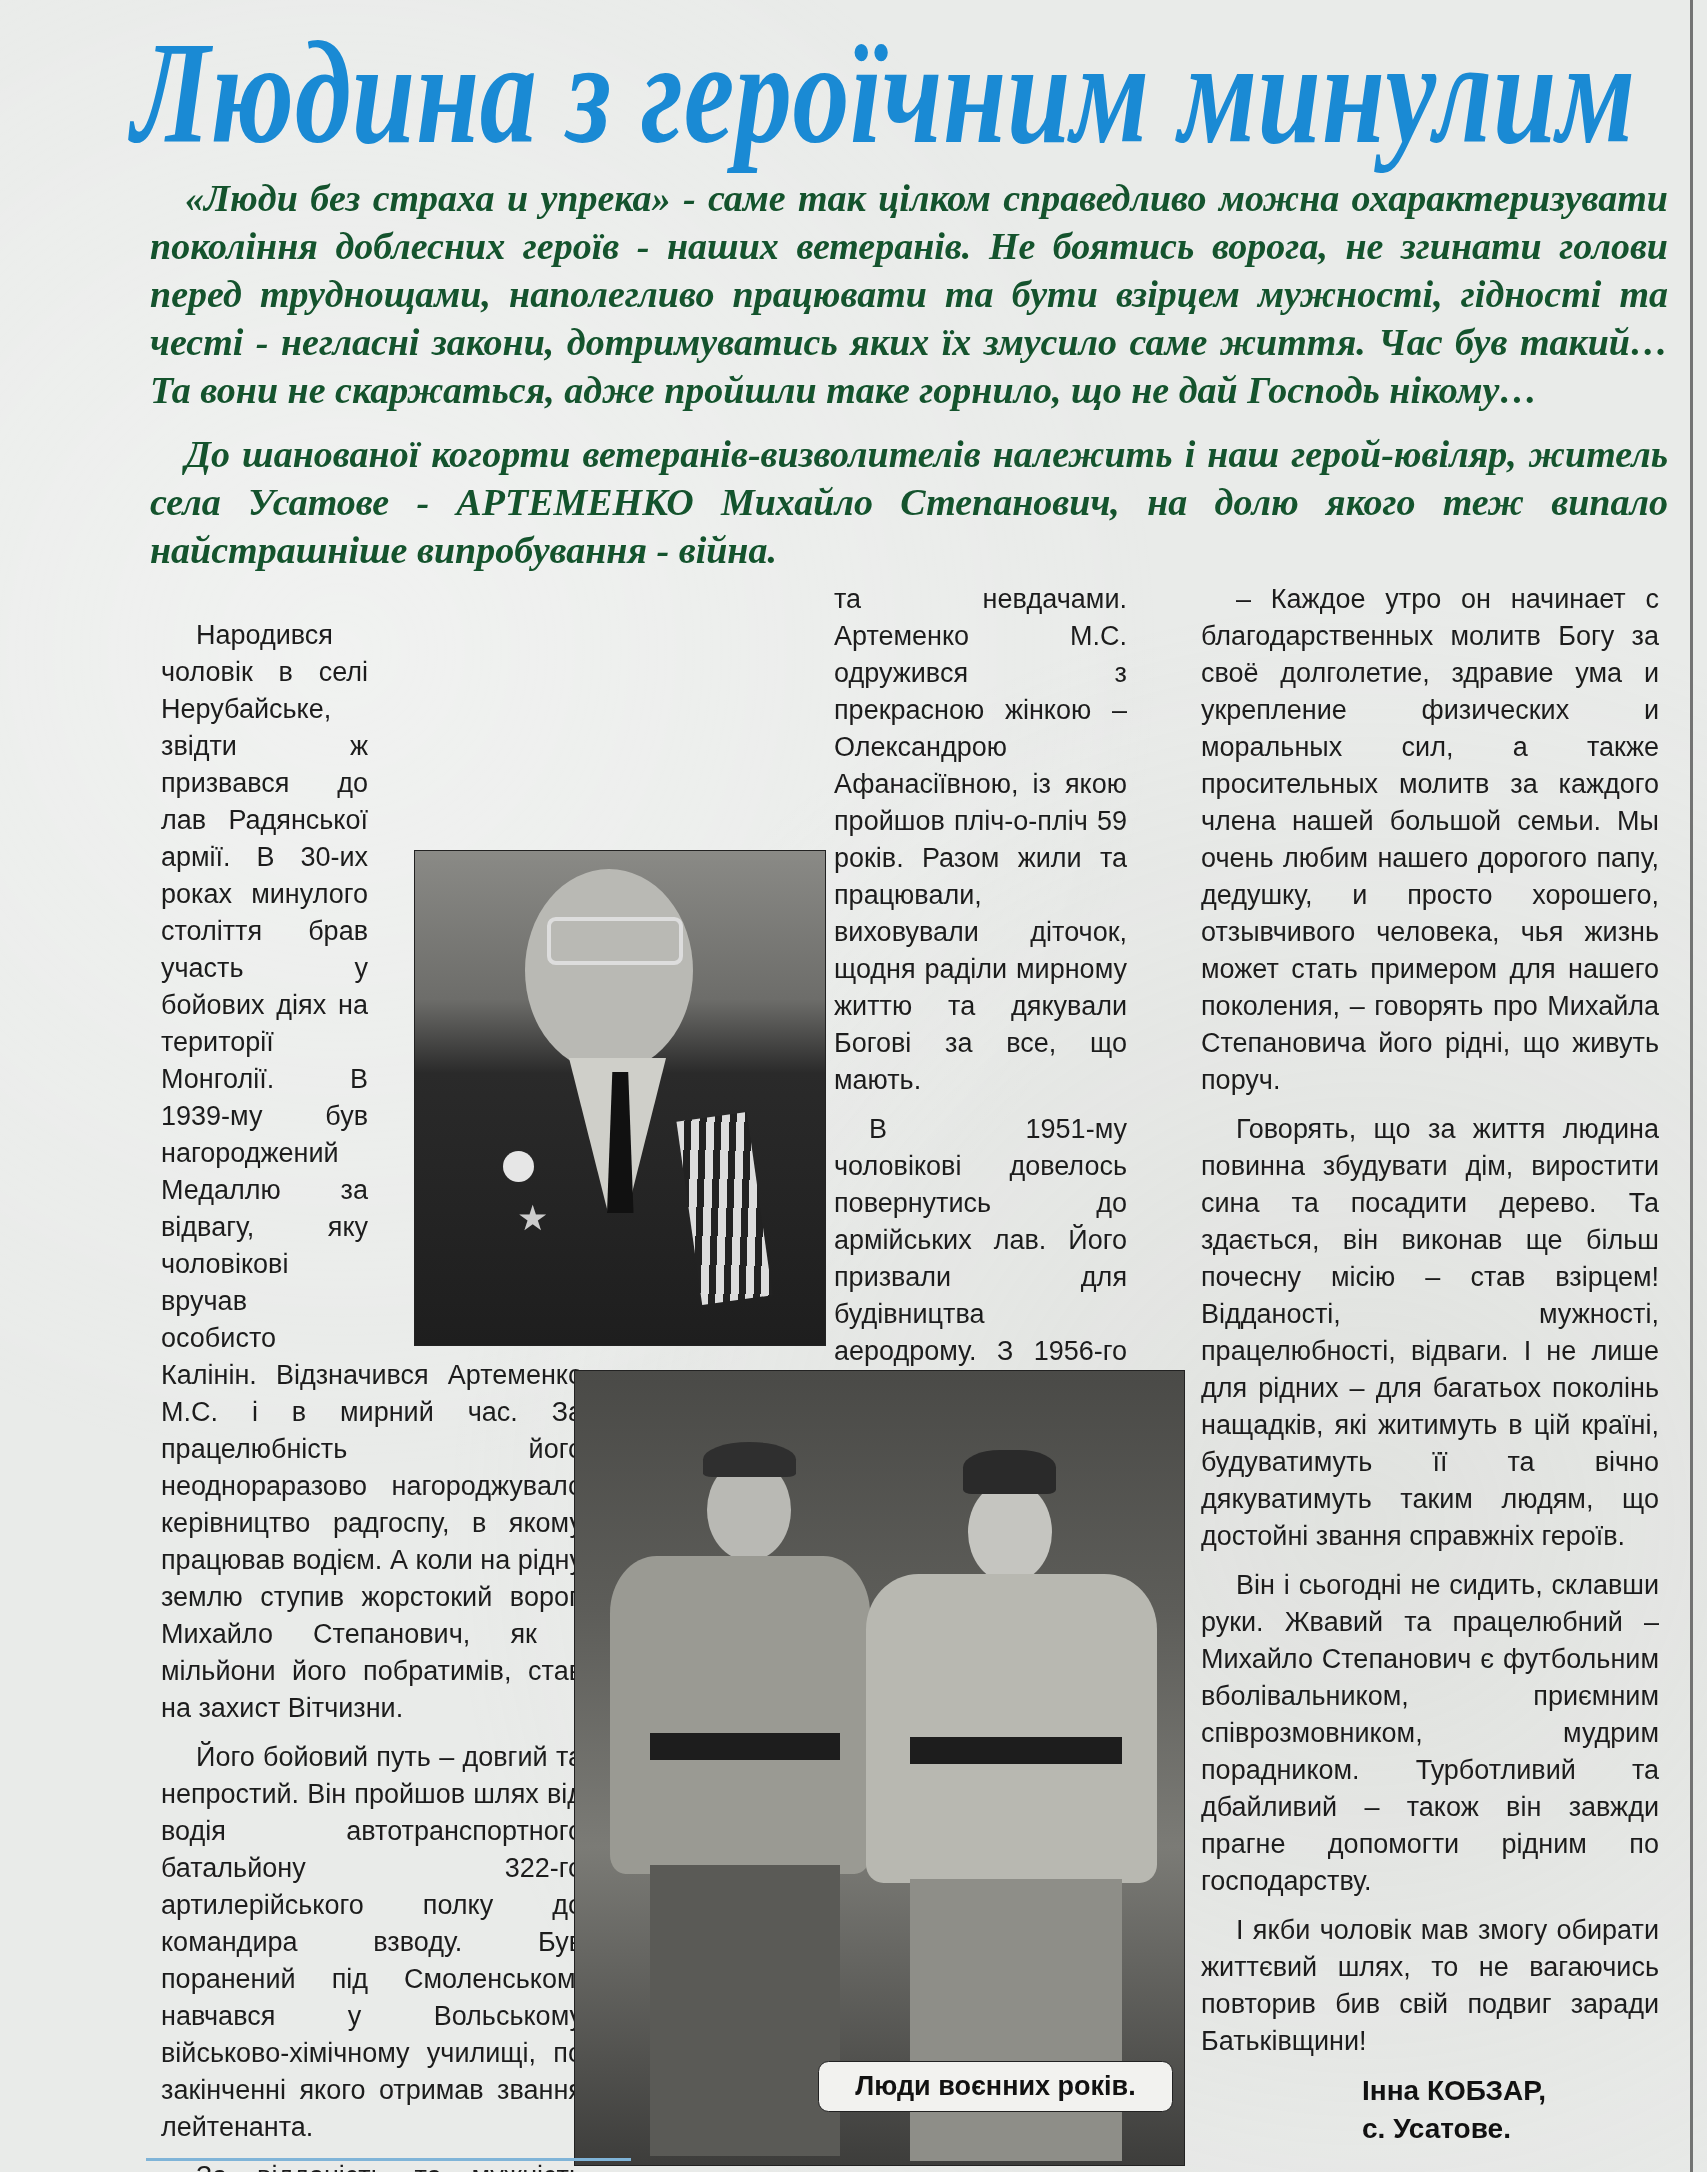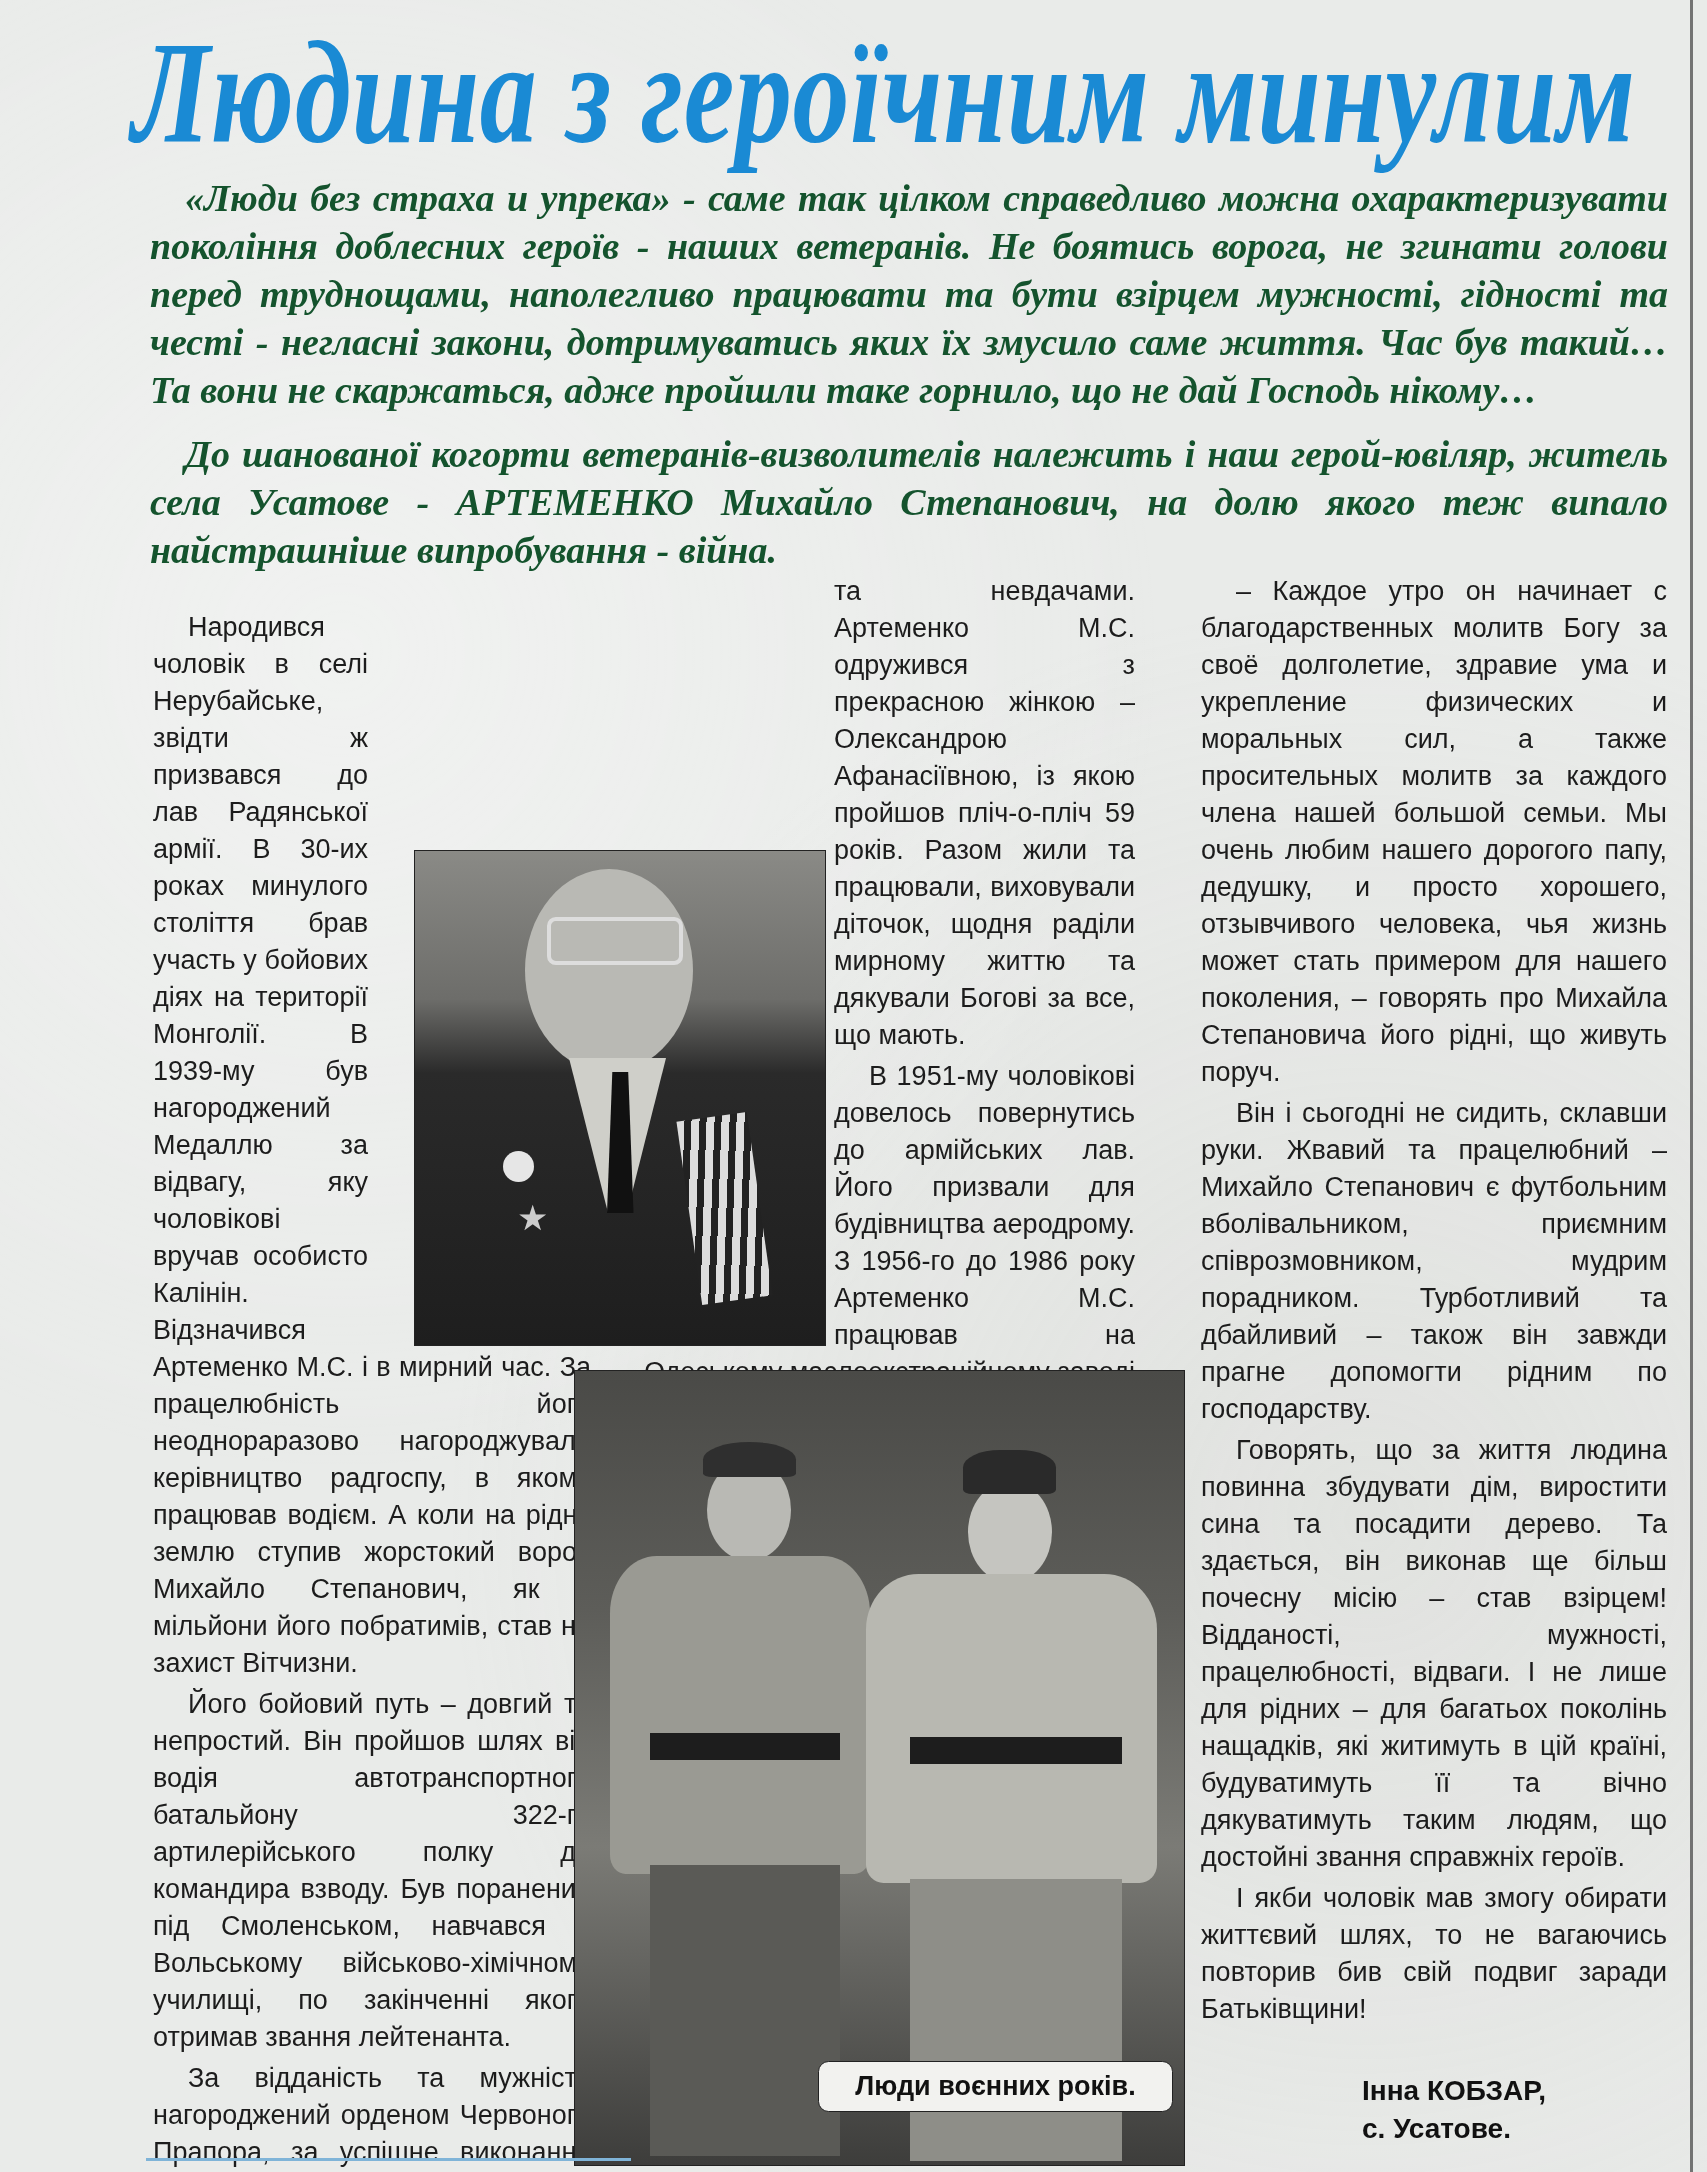--- a/index.html
+++ b/index.html
@@ -24,21 +24,21 @@
     position: absolute; left: 150px; top: 174px; width: 1518px;
     font-family: "Liberation Serif", serif; font-style: italic; font-weight: bold;
     font-size: 38px; line-height: 48px; text-align: justify; color: #14532d;
   }
   .lead p { margin: 0; text-indent: 35px; }
   .lead p + p { margin-top: 16px; }
   .col {
     position: absolute; font-size: 27px; line-height: 37px;
     text-align: justify; color: #1c1c1c;
   }
-  .col p { margin: 4px; text-indent: 35px; }
+  .col p { margin: 12px; text-indent: 35px; }
   .col p.cont { text-indent: 0; }
   .col1 { left: 149px; top: 605px; width: 446px; }
   .col2 { left: 640px; top: 569px; width: 499px; }
   .col3 { left: 1170px; top: 569px; width: 501px; }
   .photo {
     position: absolute; background: #3a3a3a; overflow: hidden;
     border: 1.8px solid #222;
   }
   .photo-old { left: 414px; top: 850px; width: 410px; height: 494px;
     background: linear-gradient(180deg, #8a8a86 0%, #6d6d6a 30%, #2a2a2a 45%, #1e1e1e 100%); }
@@ -85,22 +85,22 @@
 
 <div class="col col2" style="height:772px;">
   <div style="float:left;width:194px;height:494px;margin-top:282px;"></div>
   <p class="cont">та невдачами. Артеменко М.С. одружився з прекрасною жінкою – Олександрою Афанасіївною, із якою пройшов пліч-о-пліч 59 років. Разом жили та працювали, виховували діточок, щодня раділи мирному життю та дякували Богові за все, що мають.</p>
   <p>В 1951-му чоловікові довелось повернутись до армійських лав. Його призвали для будівництва аеродрому. З 1956-го до 1986 року Артеменко М.С. працював на Одеському маслоекстраційному заводі слюсаремналадчиком. За віддану працю був неодноразово нагороджений.</p>
 </div>
 
 <div class="col col3" style="height:1501px;">
   <div style="float:left;width:31px;height:786px;margin-top:821px;"></div>
   <p>– Каждое утро он начинает с благодарственных молитв Богу за своё долголетие, здравие ума и укрепление физических и моральных сил, а также просительных молитв за каждого члена нашей большой семьи. Мы очень любим нашего дорогого папу, дедушку, и просто хорошего, отзывчивого человека, чья жизнь может стать примером для нашего поколения, – говорять про Михайла Степановича його рідні, що живуть поруч.</p>
+  <p>Говорять, що за життя людина повинна збудувати дім, виростити сина та посадити дерево. Та здається, він виконав ще більш почесну місію – став взірцем! Відданості, мужності, працелюбності, відваги. І не лише для рідних – для багатьох поколінь нащадків, які житимуть в цій країні, будуватимуть її та вічно дякуватимуть таким людям, що достойні звання справжніх героїв.</p>
   <p>Він і сьогодні не сидить, склавши руки. Жвавий та працелюбний – Михайло Степанович є футбольним вболівальником, приємним співрозмовником, мудрим порадником. Турботливий та дбайливий – також він завжди прагне допомогти рідним по господарству.</p>
-  <p>Говорять, що за життя людина повинна збудувати дім, виростити сина та посадити дерево. Та здається, він виконав ще більш почесну місію – став взірцем! Відданості, мужності, працелюбності, відваги. І не лише для рідних – для багатьох поколінь нащадків, які житимуть в цій країні, будуватимуть її та вічно дякуватимуть таким людям, що достойні звання справжніх героїв.</p>
   <p>І якби чоловік мав змогу обирати життєвий шлях, то не вагаючись повторив бив свій подвиг заради Батьківщини!</p>
 </div>
 
 <div class="photo photo-old" title="Портрет ветерана з нагородами">
   <div class="face" style="left:110px;top:17.7px;width:168px;height:203px;"></div>
   <div style="position:absolute;left:132px;top:66px;width:128px;height:40px;border:4.4px solid #ddd;border-radius:8.8px;"></div>
   <div class="shirt" style="left:154px;top:207px;width:97px;height:154px;clip-path:polygon(0 0,100% 0,60% 100%,40% 100%);"></div>
   <div style="position:absolute;left:192px;top:221px;width:26.5px;height:141px;background:#111;clip-path:polygon(20% 0,80% 0,100% 100%,0 100%);"></div>
   <div style="position:absolute;left:274px;top:265px;width:71px;height:185px;background:repeating-linear-gradient(100deg,#ddd 0 8px,#222 8px 15px);transform:rotate(-8deg);"></div>
   <div style="position:absolute;left:88px;top:300px;width:31px;height:31px;background:#e6e6e6;border-radius:50%;"></div>

